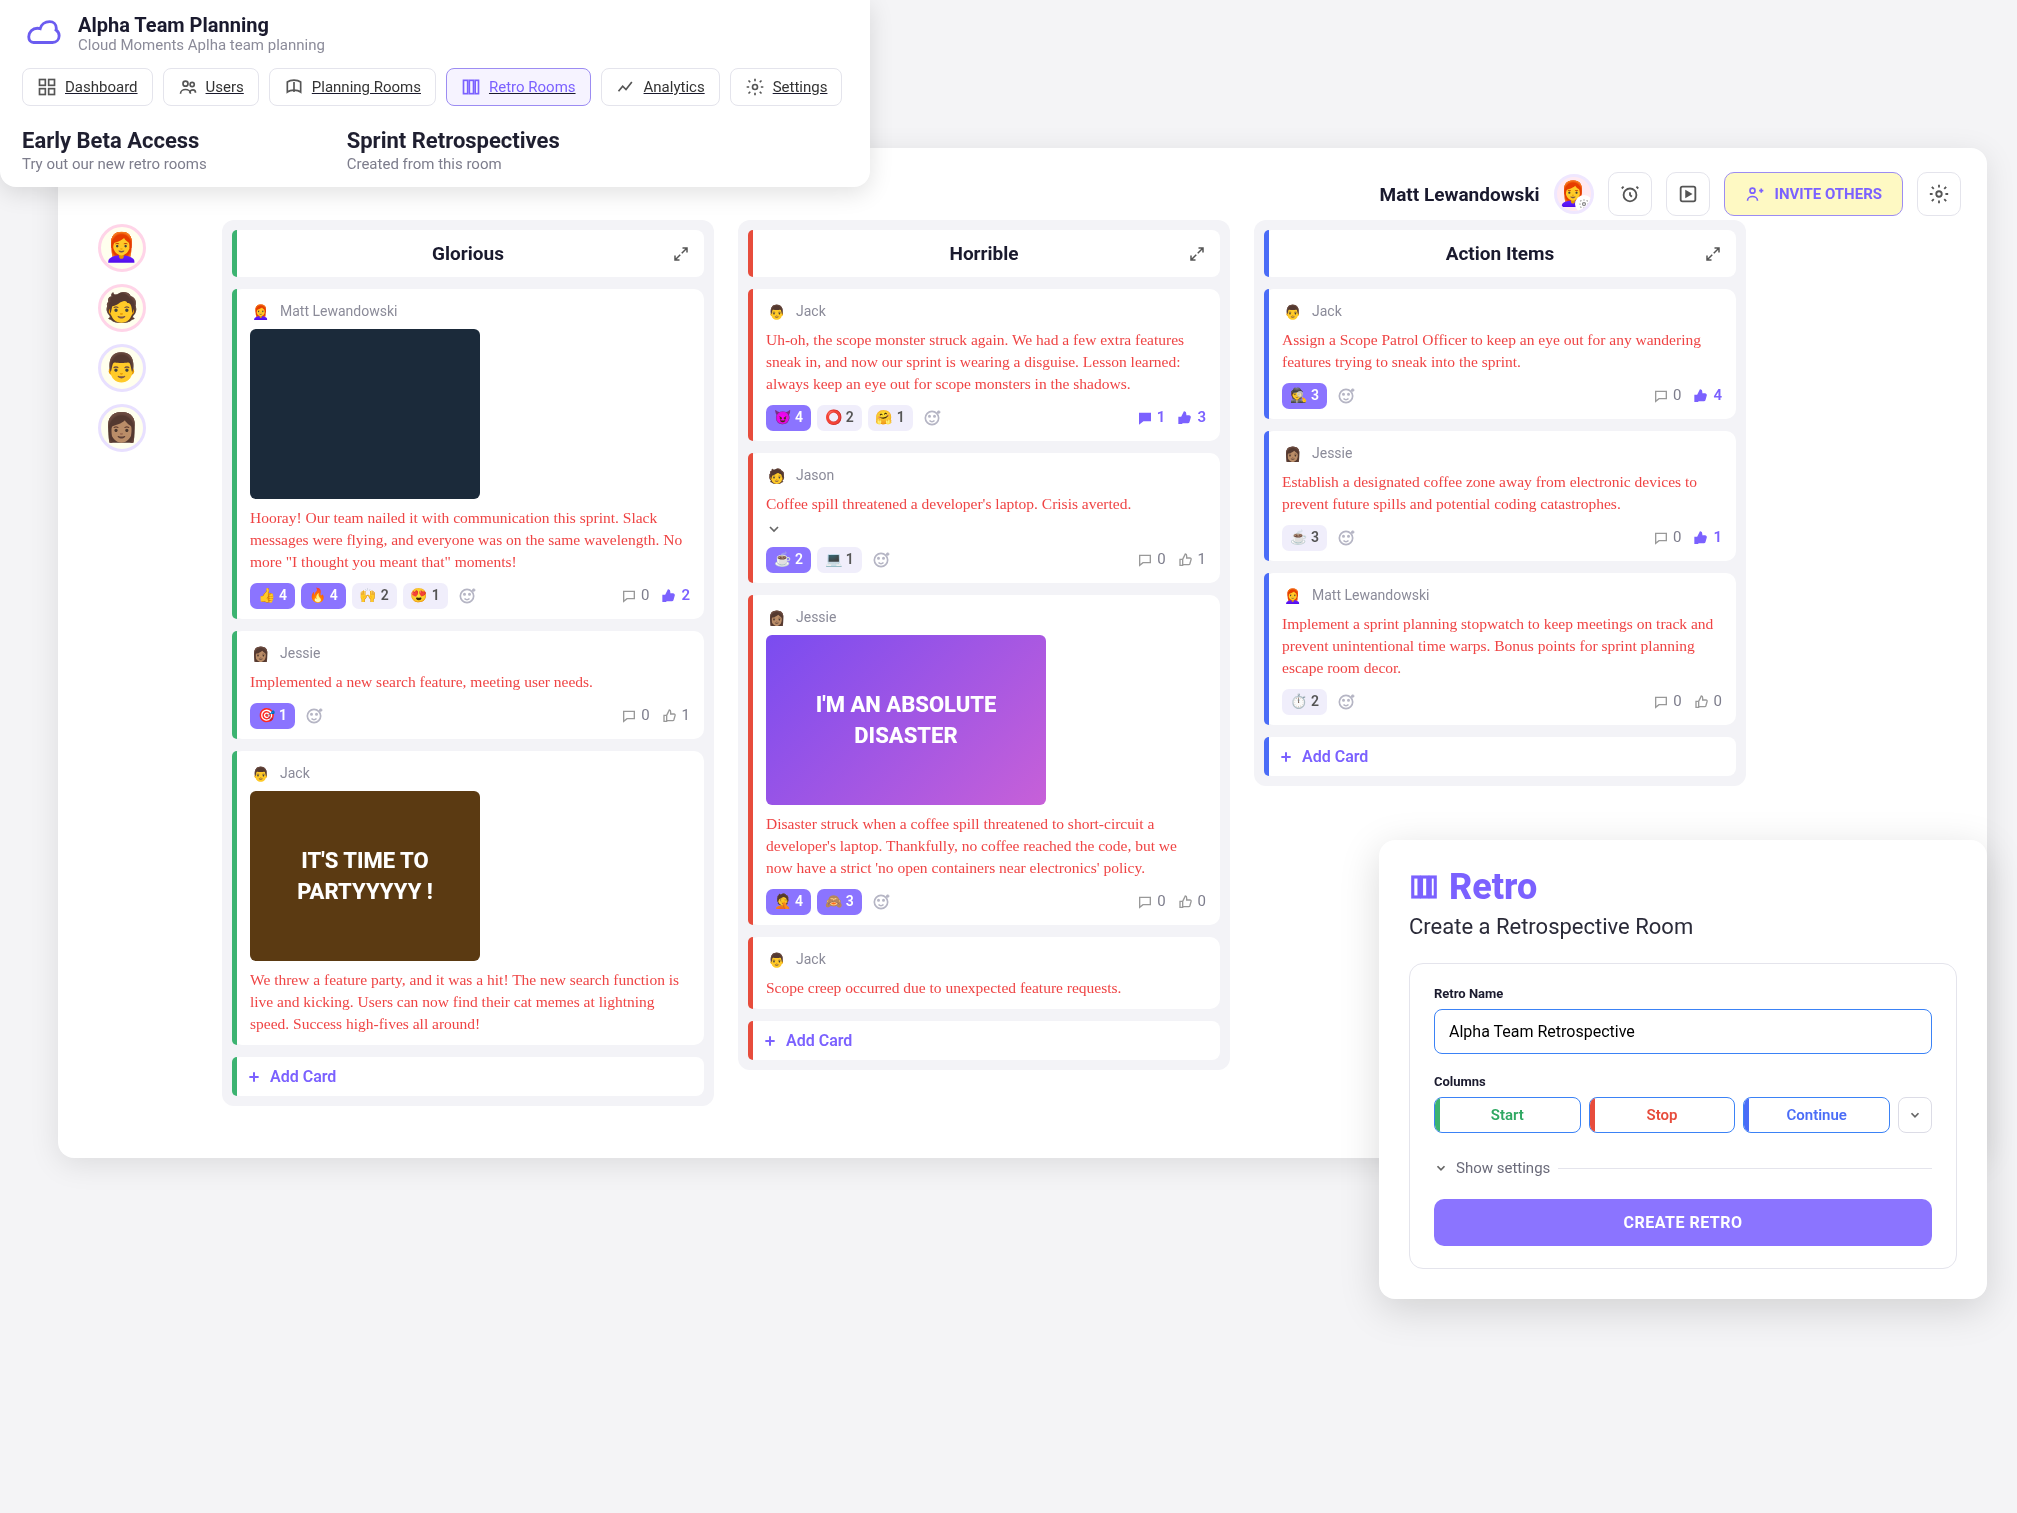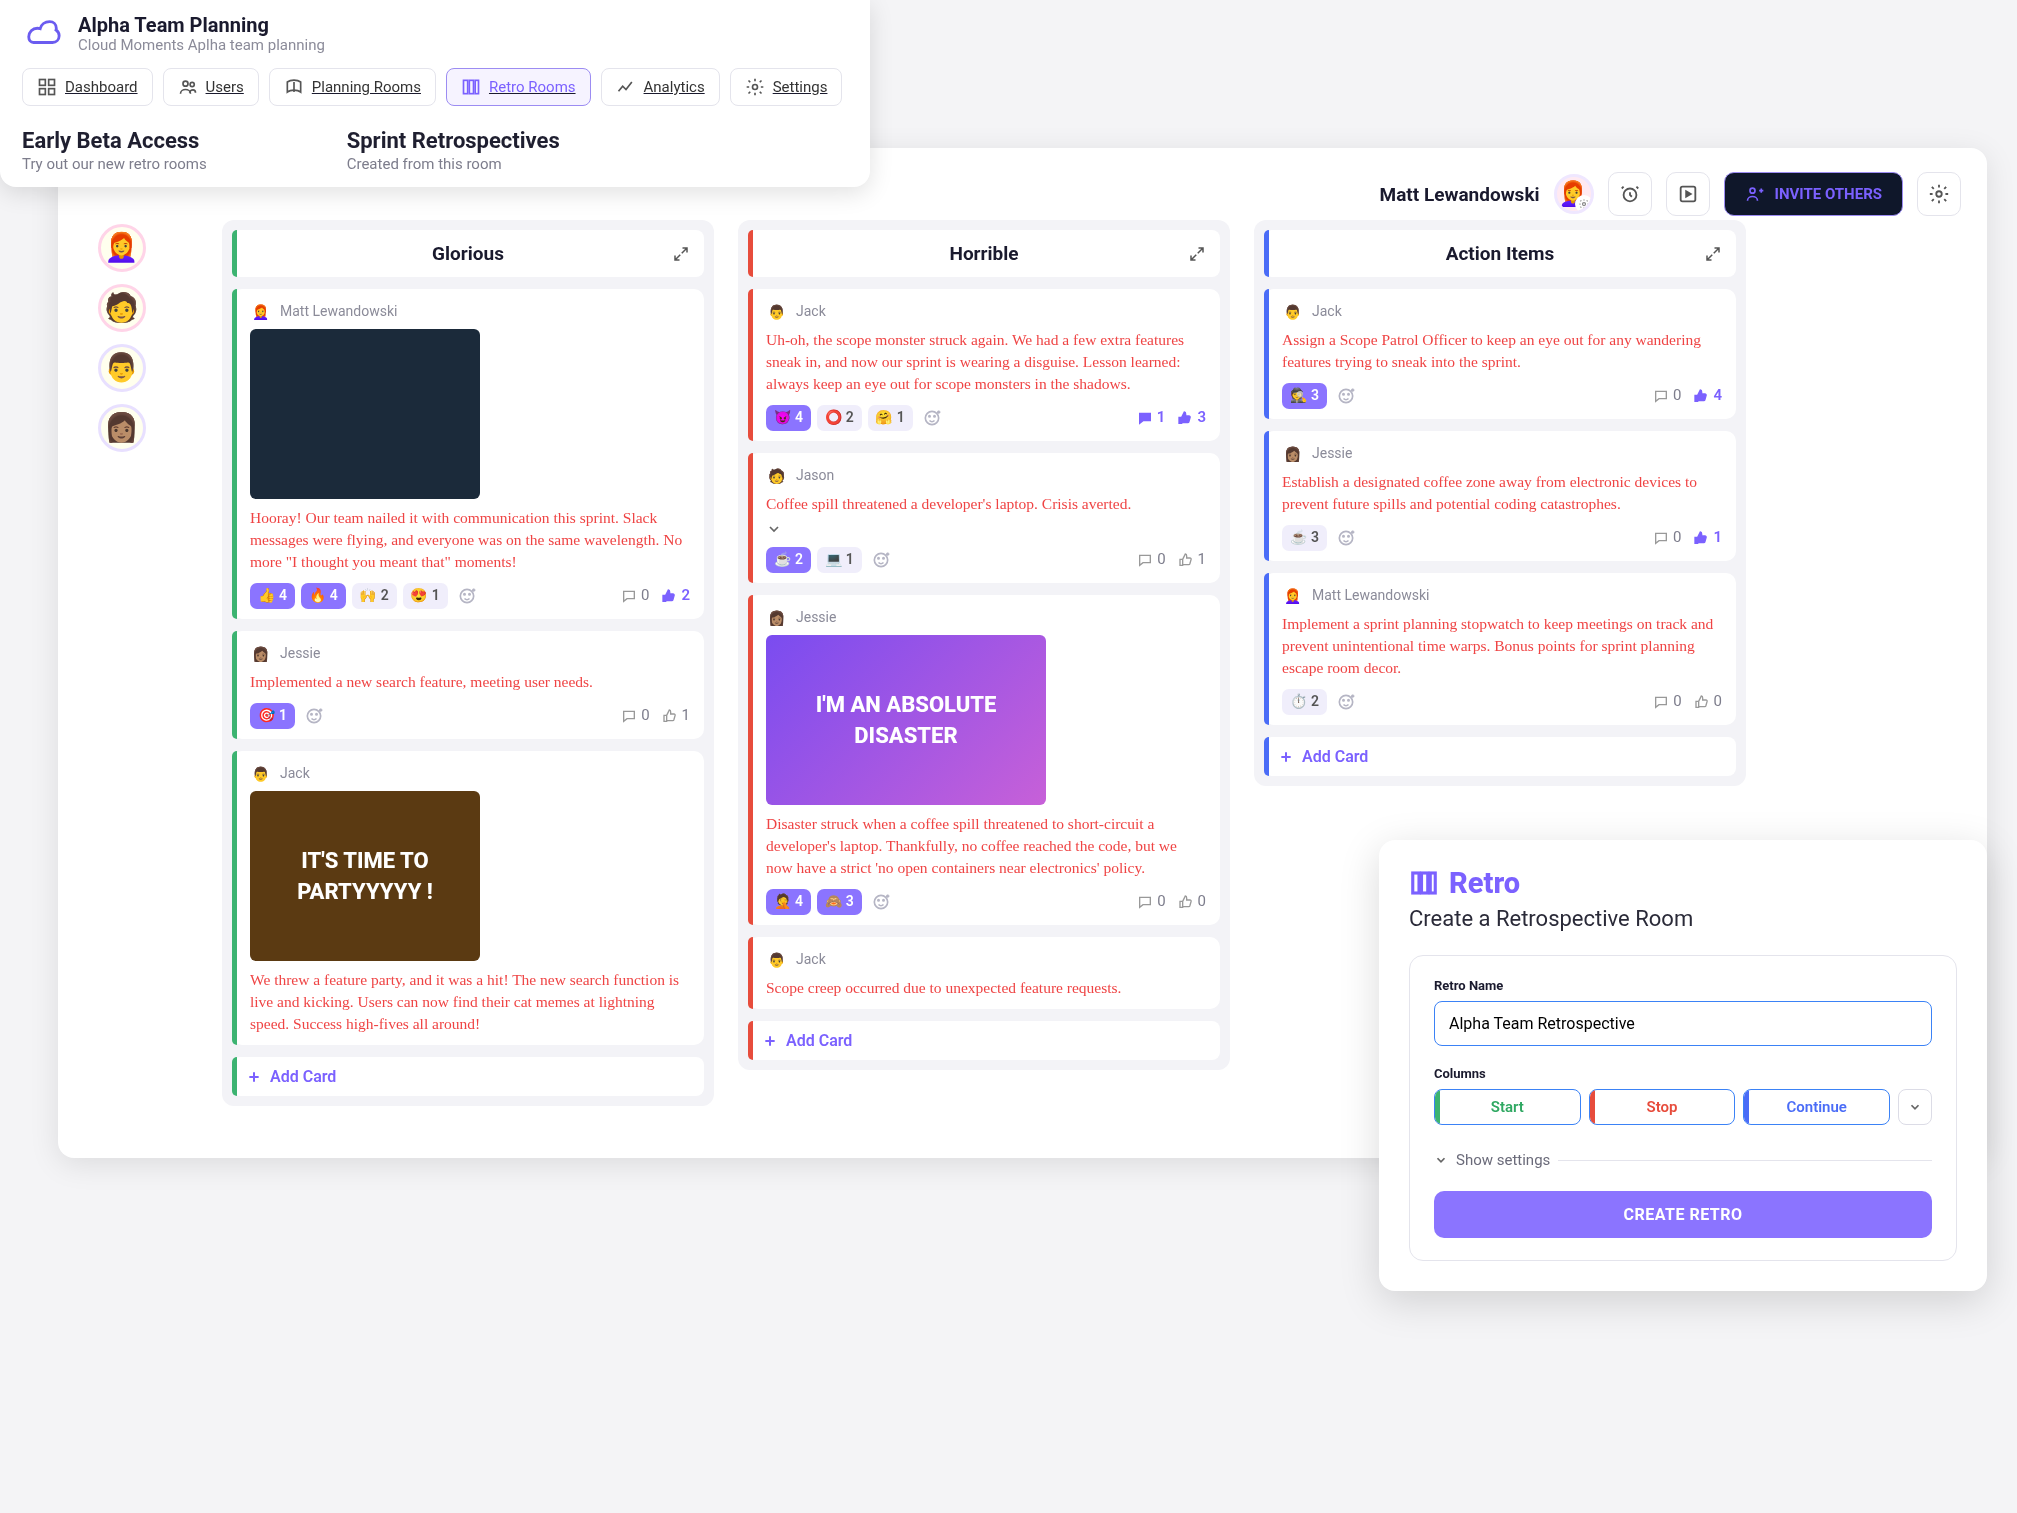--- a/index.html
+++ b/index.html
@@ -31,21 +31,21 @@
   .app-window {
     position:absolute; top:148px; left:58px; right:30px; height:1010px;
     background:#fff; border-radius:16px; box-shadow: 0 6px 30px rgba(0,0,0,0.10);
     overflow:hidden; z-index:10;
   }
   .app-header { position:absolute; top:24px; right:26px; display:flex; align-items:center; gap:14px; }
   .user-label { font-weight:700; font-size:19px; }
   .avatar-sm { width:40px; height:40px; border-radius:50%; border:3px solid #efe7ff; overflow:hidden; position:relative; background:#ffeaf2; display:flex; align-items:center; justify-content:center; }
   .avatar-sm .gear { position:absolute; bottom:-2px; right:-2px; width:18px; height:18px; background:#fff; border-radius:50%; display:flex; align-items:center; justify-content:center; }
   .icon-btn { width:44px; height:44px; border:1px solid #e4e4ec; border-radius:10px; background:#fff; display:flex; align-items:center; justify-content:center; cursor:pointer; }
-  .invite-btn { height:44px; border:1.5px solid #9c8cf2; border-radius:10px; background:#0f172a; color:#7b61ff; font-weight:700; font-size:15px; padding:0 20px; display:flex; align-items:center; gap:10px; cursor:pointer; }
+  .invite-btn { height:44px; border:1.5px solid #9c8cf2; border-radius:10px; background:#fef9c3; color:#7b61ff; font-weight:700; font-size:15px; padding:0 20px; display:flex; align-items:center; gap:10px; cursor:pointer; }
   
   
   .avatar-rail { position:absolute; top:76px; left:40px; display:flex; flex-direction:column; gap:12px; }
   .rail-avatar { width:48px; height:48px; border-radius:50%; border:3px solid #e8e0ff; background:#ffe; display:flex; align-items:center; justify-content:center; }
   .rail-avatar.pink { border-color:#ffd4e8; }
   
   
   .board { position:absolute; top:72px; left:164px; right:26px; bottom:26px; display:flex; gap:24px; align-items:flex-start; }
   .column {
     width:492px; background:#f3f3f7; border-radius:12px; padding:10px;
@@ -84,21 +84,21 @@
     background:#fff; border:0; border-radius:8px; padding:10px 14px; text-align:left;
     color:#7b61ff; font-weight:600; font-size:16px; display:flex; align-items:center; gap:8px;
     cursor:pointer; position:relative;
   }
   
   
   .retro-modal {
     position:absolute; right:30px; top:840px; width:608px; background:#fff;
     border-radius:16px; box-shadow:0 10px 40px rgba(0,0,0,0.15); padding:26px 30px 30px; z-index:60;
   }
-  .retro-title { display:flex; align-items:center; gap:10px; color:#7b61ff; font-size:29px; font-weight:800; }
+  .retro-title { display:flex; align-items:center; gap:10px; color:#7b61ff; font-size:36px; font-weight:800; }
   .retro-sub { font-size:22px; color:#2a2a38; margin-top:6px; }
   .retro-fieldset { border:1px solid #e4e4ec; border-radius:14px; padding:22px 24px; margin-top:24px; }
   .retro-label { font-weight:700; font-size:13px; margin-bottom:8px; display:block; }
   .retro-input { width:100%; border:1px solid #3b82f6; border-radius:8px; padding:12px 14px; font-size:16px; }
   .columns-row { display:flex; gap:8px; margin-top:8px; }
   .col-pill { flex:1; border:1px solid #3b82f6; border-radius:8px; padding:8px 0; text-align:center; font-size:15px; font-weight:600; position:relative; overflow:hidden; display:flex; align-items:center; justify-content:center; }
   .col-pill .pill-accent { position:absolute; left:0; top:0; bottom:0; width:5px; }
   .col-pill.green{color:#2fa862;} .col-pill.red{color:#e74c3c;} .col-pill.blue{color:#4a6cf7;}
   .col-caret-btn { width:34px; border:1px solid #dcdce6; border-radius:8px; display:flex; align-items:center; justify-content:center; cursor:pointer; }
   .settings-row { display:flex; align-items:center; gap:8px; margin-top:26px; color:#6b6b7a; font-size:15px; }

